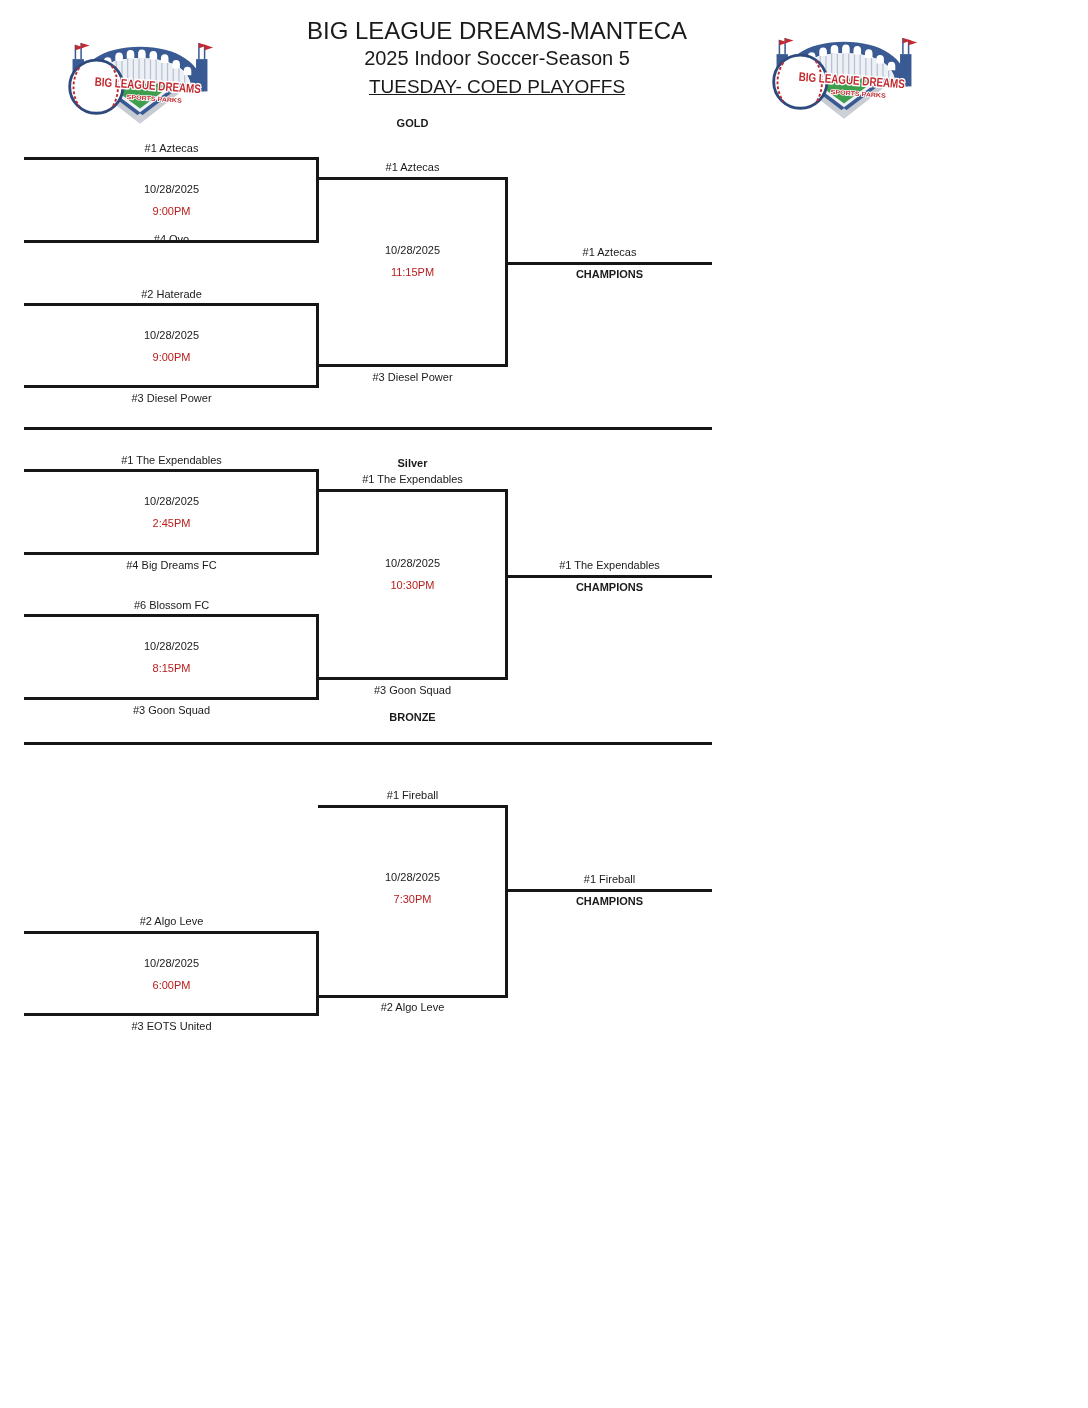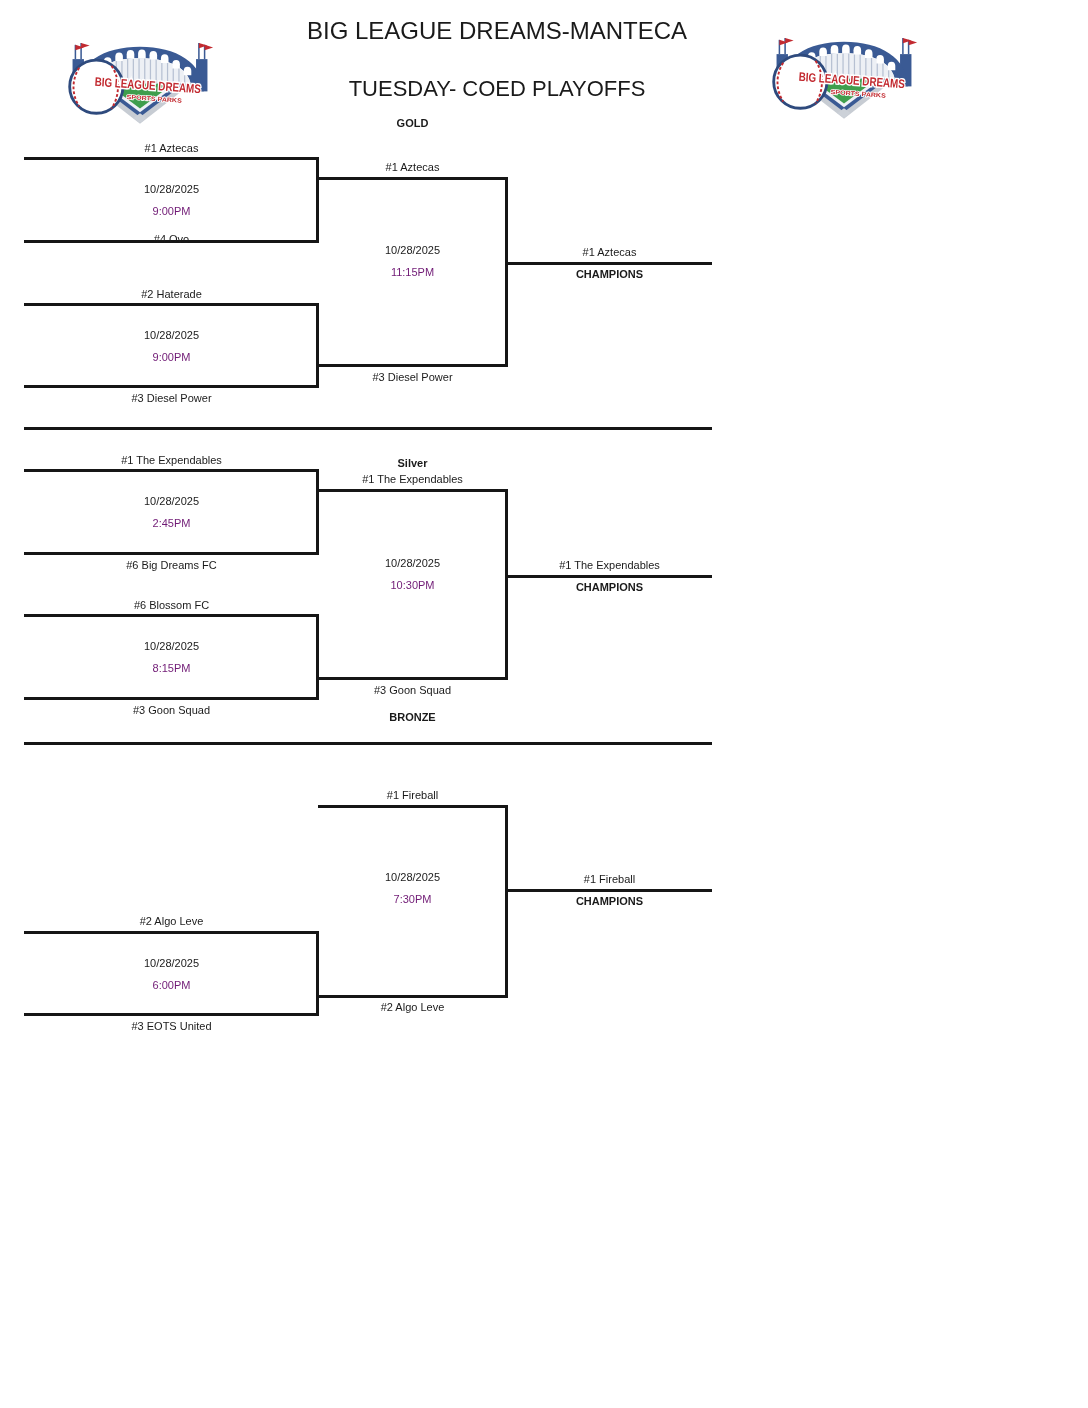--- a/index.html
+++ b/index.html
@@ -10,27 +10,27 @@
   
   .hline, .vline { position:absolute; background:#161616; }
   .hline { height:3px; }
   .vline { width:3px; }
 
   
   .lbl { position:absolute; font-size:11px; line-height:17px; text-align:center; white-space:nowrap; }
   .c1 { left:24px;  width:295px; }
   .c2 { left:318px; width:189px; }
   .c3 { left:507px; width:205px; }
-  .red { color:#701a75; }
+  .red { color:#b91c1c; }
   .b { font-weight:bold; }
 
   
   .title { position:absolute; left:277px; top:17px;  width:440px; text-align:center; font-size:24px; font-weight:normal; }
   .sub1  { position:absolute; left:277px; top:47px;  width:440px; text-align:center; font-size:20px; }
-  .sub2  { position:absolute; left:277px; top:76px;  width:440px; text-align:center; font-size:22px; }
+  .sub2  { position:absolute; left:277px; top:76px;  width:440px; text-align:center; font-size:19px;text-decoration:underline; }
 
   .logo { position:absolute; width:152px; height:96px; }
   .logo-left  { left:64px;  top:32px; }
   .logo-right { left:768px; top:27px; }
   .logo text { font-family:"Liberation Sans", sans-serif; }
 </style>
 </head>
 <body>
 
 <div class="page">
@@ -165,20 +165,21 @@
     <g>
       <circle cx="34" cy="57" r="28" fill="#ffffff" stroke="#2e4a7d" stroke-width="3"></circle>
       <path d="M16,37 C8,50 8,65 16,78" stroke="#c22a30" stroke-width="2" fill="none" stroke-dasharray="3,2.2"></path>
       <path d="M50,35 C59,48 59,67 50,80" stroke="#c22a30" stroke-width="2" fill="none" stroke-dasharray="3,2.2"></path>
     </g>
     <text x="88" y="60" transform="rotate(4 88 58)" text-anchor="middle" textLength="112" lengthAdjust="spacingAndGlyphs" font-size="13" font-weight="bold" paint-order="stroke" stroke="#ffffff" stroke-width="3" fill="#c22a30">BIG LEAGUE DREAMS</text>
     <text x="95" y="72" transform="rotate(4 95 70)" text-anchor="middle" textLength="58" lengthAdjust="spacingAndGlyphs" font-size="6.5" font-weight="bold" paint-order="stroke" stroke="#ffffff" stroke-width="1.6" fill="#c22a30">SPORTS PARKS</text>
   </svg>
 
   <div class="title">BIG LEAGUE DREAMS-MANTECA</div>
+  <div class="sub1">2025 Indoor Soccer-Season 5</div>
   <div class="sub2">TUESDAY- COED PLAYOFFS</div>
 
   <div class="lbl c2 b" style="top:115px">GOLD</div>
 
   <div class="lbl c1" style="top:140px">#1 Aztecas</div>
   <div class="hline" style="left:24px;top:157px;width:295px"></div>
   <div class="vline" style="left:316px;top:157px;height:86px"></div>
   <div class="lbl c1" style="top:181px">10/28/2025</div>
   <div class="lbl c1 red" style="top:203px">9:00PM</div>
   <div class="hline" style="left:24px;top:240px;width:295px"></div>
@@ -208,21 +209,21 @@
   <div class="hline" style="left:24px;top:427px;width:688px"></div>
 
   <div class="lbl c2 b" style="top:455px">Silver</div>
 
   <div class="lbl c1" style="top:452px">#1 The Expendables</div>
   <div class="hline" style="left:24px;top:469px;width:295px"></div>
   <div class="vline" style="left:316px;top:469px;height:86px"></div>
   <div class="lbl c1" style="top:493px">10/28/2025</div>
   <div class="lbl c1 red" style="top:515px">2:45PM</div>
   <div class="hline" style="left:24px;top:552px;width:295px"></div>
-  <div class="lbl c1" style="top:557px">#6 Big Dreams FC</div>
+  <div class="lbl c1" style="top:557px">#4 Big Dreams FC</div>
 
   <div class="lbl c2" style="top:471px">#1 The Expendables</div>
   <div class="hline" style="left:318px;top:489px;width:189px"></div>
   <div class="lbl c2" style="top:555px">10/28/2025</div>
   <div class="lbl c2 red" style="top:577px">10:30PM</div>
 
   <div class="lbl c1" style="top:597px">#6 Blossom FC</div>
   <div class="hline" style="left:24px;top:614px;width:295px"></div>
   <div class="vline" style="left:316px;top:614px;height:86px"></div>
   <div class="lbl c1" style="top:638px">10/28/2025</div>

